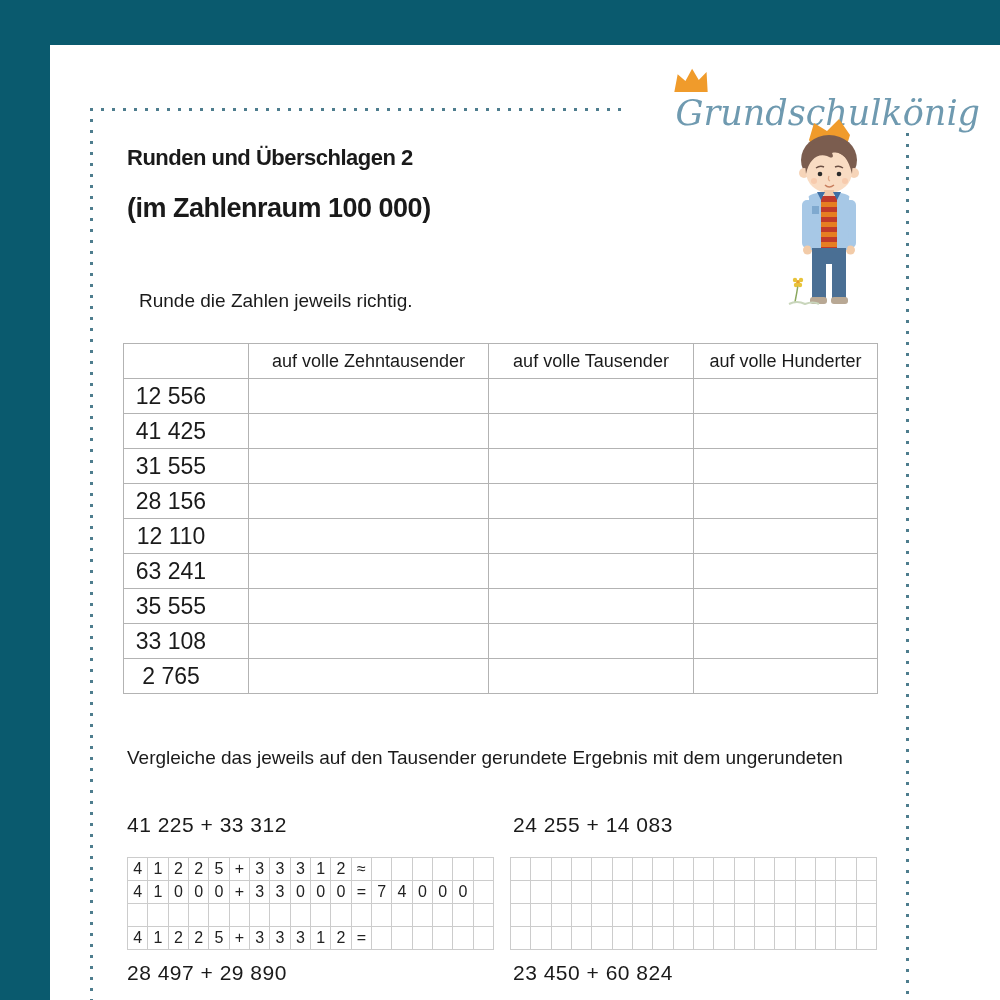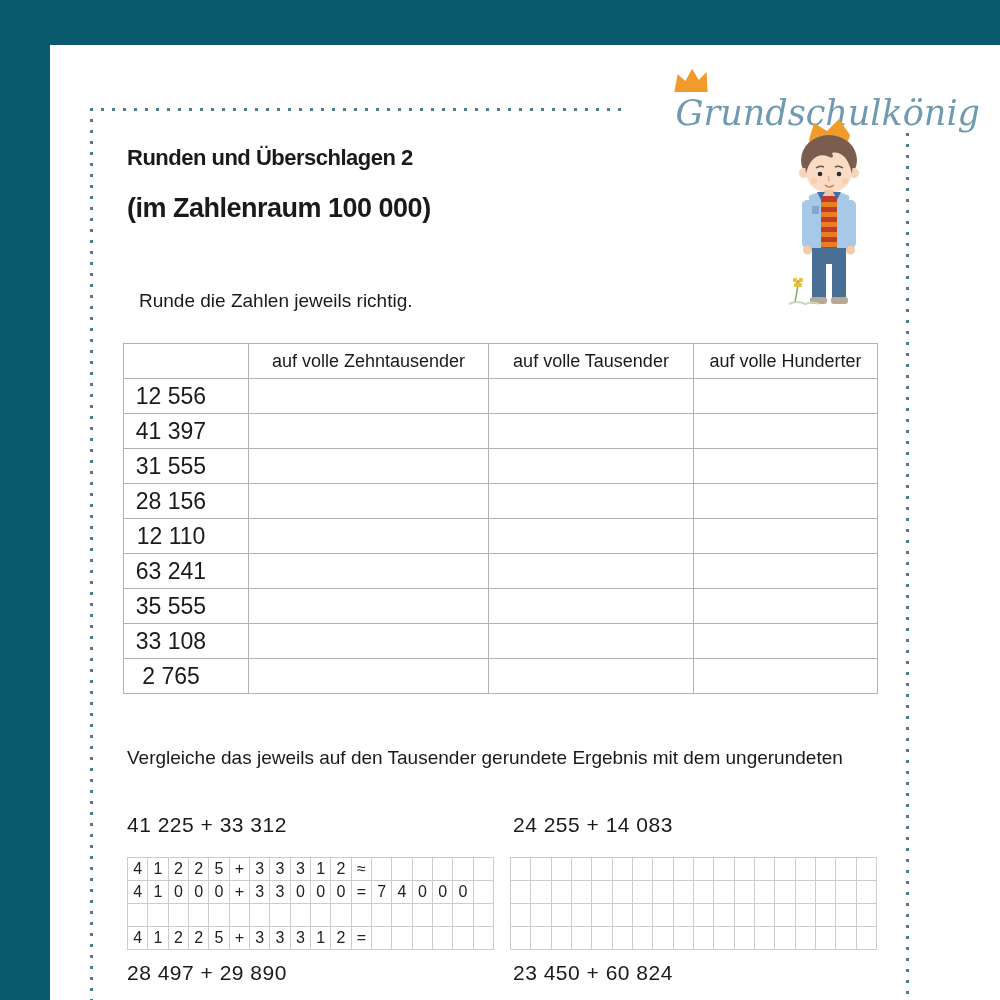--- a/index.html
+++ b/index.html
@@ -158,21 +158,21 @@
       </tr>
     </thead>
     <tbody id="round-tbody">
         <tr>
           <td class="c-num">12 556</td>
           <td></td>
           <td></td>
           <td></td>
         </tr>
         <tr>
-          <td class="c-num">41 397</td>
+          <td class="c-num">41 425</td>
           <td></td>
           <td></td>
           <td></td>
         </tr>
         <tr>
           <td class="c-num">31 555</td>
           <td></td>
           <td></td>
           <td></td>
         </tr>

